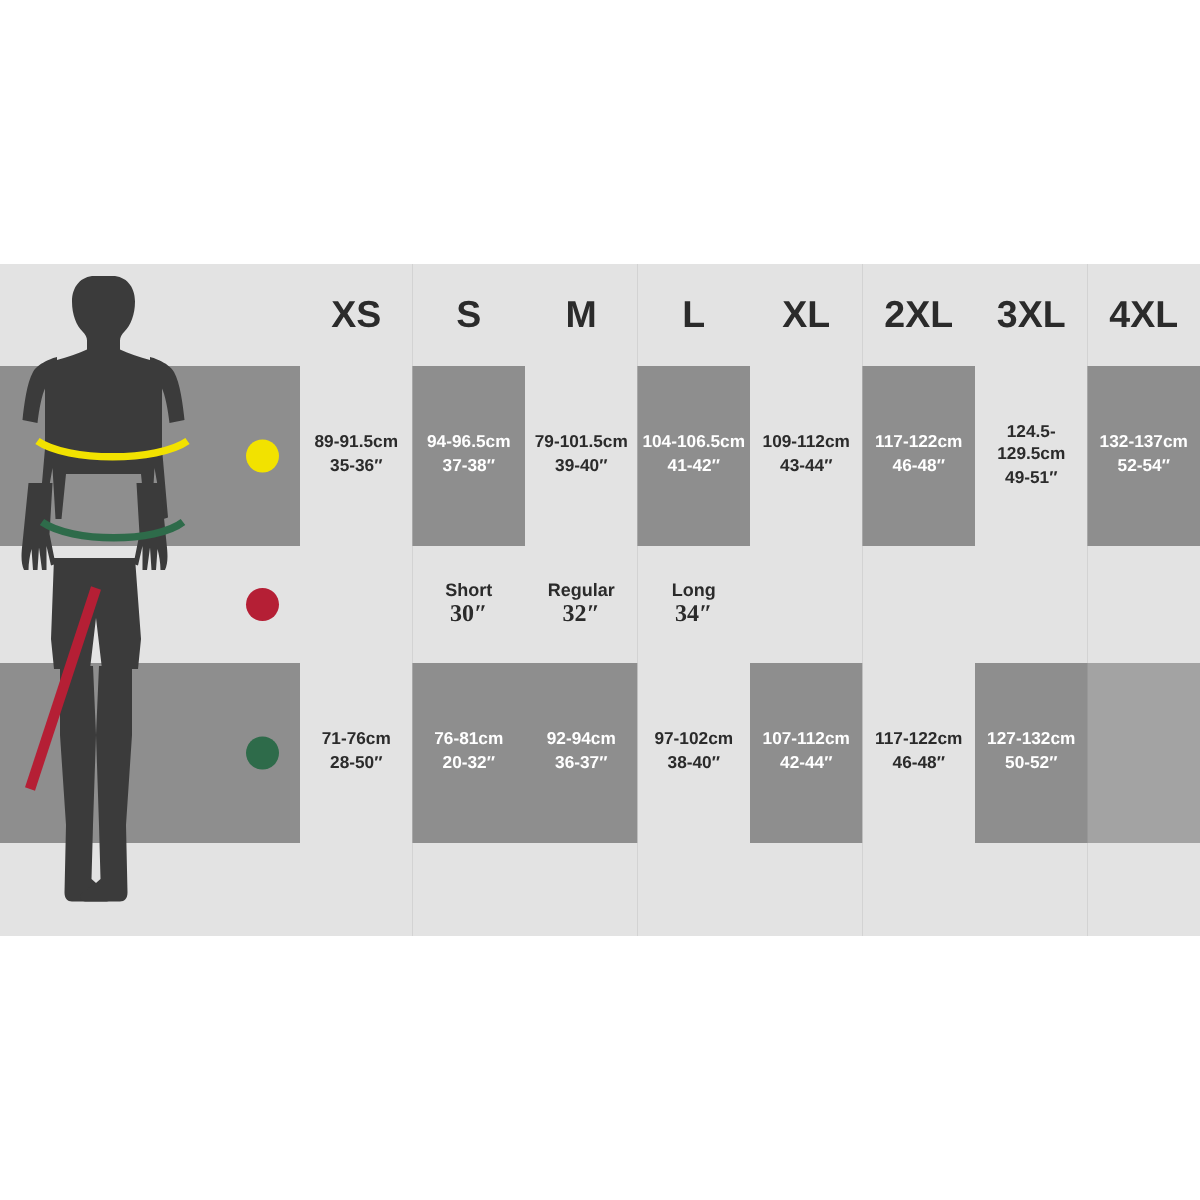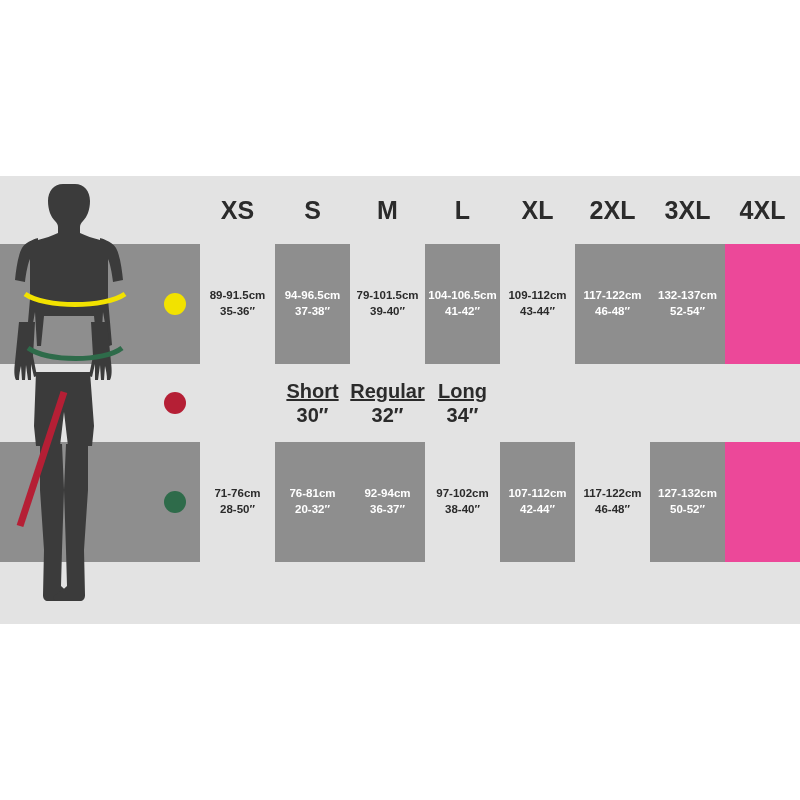--- a/index.html
+++ b/index.html
@@ -12,21 +12,21 @@
     height: 800px;
     font-family: "Liberation Sans", sans-serif;
     overflow: hidden;
   }
   #chart {
     position: absolute;
     left: 0;
     top: 176px;
     width: 800px;
     height: 448px;
-    background: #ec4899;
+    background: #a3a3a3;
   }
   
   .figure-col {
     position: absolute;
     left: 0;
     top: 0;
     width: 150px;
     height: 448px;
     overflow: hidden;
   }
@@ -83,31 +83,31 @@
     line-height: 1;
   }
   .meas {
     font-size: 11.5px;
     font-weight: bold;
     color: #2b2b2b;
     line-height: 1.35;
   }
   .meas.on-dark { color: #ffffff; text-align: center; }
   .leg-word {
-    font-size: 20px;
+    font-size: 12px;
     font-weight: bold;
     color: #2b2b2b;
     line-height: 1.15;
-    text-decoration: underline;
   }
   .leg-num {
-    font-size: 20px;
+    font-size: 16px;
     font-weight: bold;
     color: #2b2b2b;
     line-height: 1.2;
+    font-family: Liberation Serif, serif;
   }
   .dot {
     width: 22px;
     height: 22px;
     border-radius: 50%;
   }
   .dot-yellow { background: #f2e200; }
   .dot-red    { background: #b51f35; }
   .dot-green  { background: #2e6b4a; }
 </style>
@@ -197,20 +197,24 @@
         <span class="meas on-dark">41-42″</span>
       </div>
       <div class="cell size-cell light">
         <span class="meas">109-112cm</span>
         <span class="meas">43-44″</span>
       </div>
       <div class="cell size-cell dark">
         <span class="meas on-dark">117-122cm</span>
         <span class="meas on-dark">46-48″</span>
       </div>
+      <div class="cell size-cell light">
+        <span class="meas">124.5-129.5cm</span>
+        <span class="meas">49-51″</span>
+      </div>
       <div class="cell size-cell dark">
         <span class="meas on-dark">132-137cm</span>
         <span class="meas on-dark">52-54″</span>
       </div>
     </div>
 
     <div class="row row-leg">
       <div class="cell marker-cell light">
         <span class="dot dot-red"></span>
       </div>

